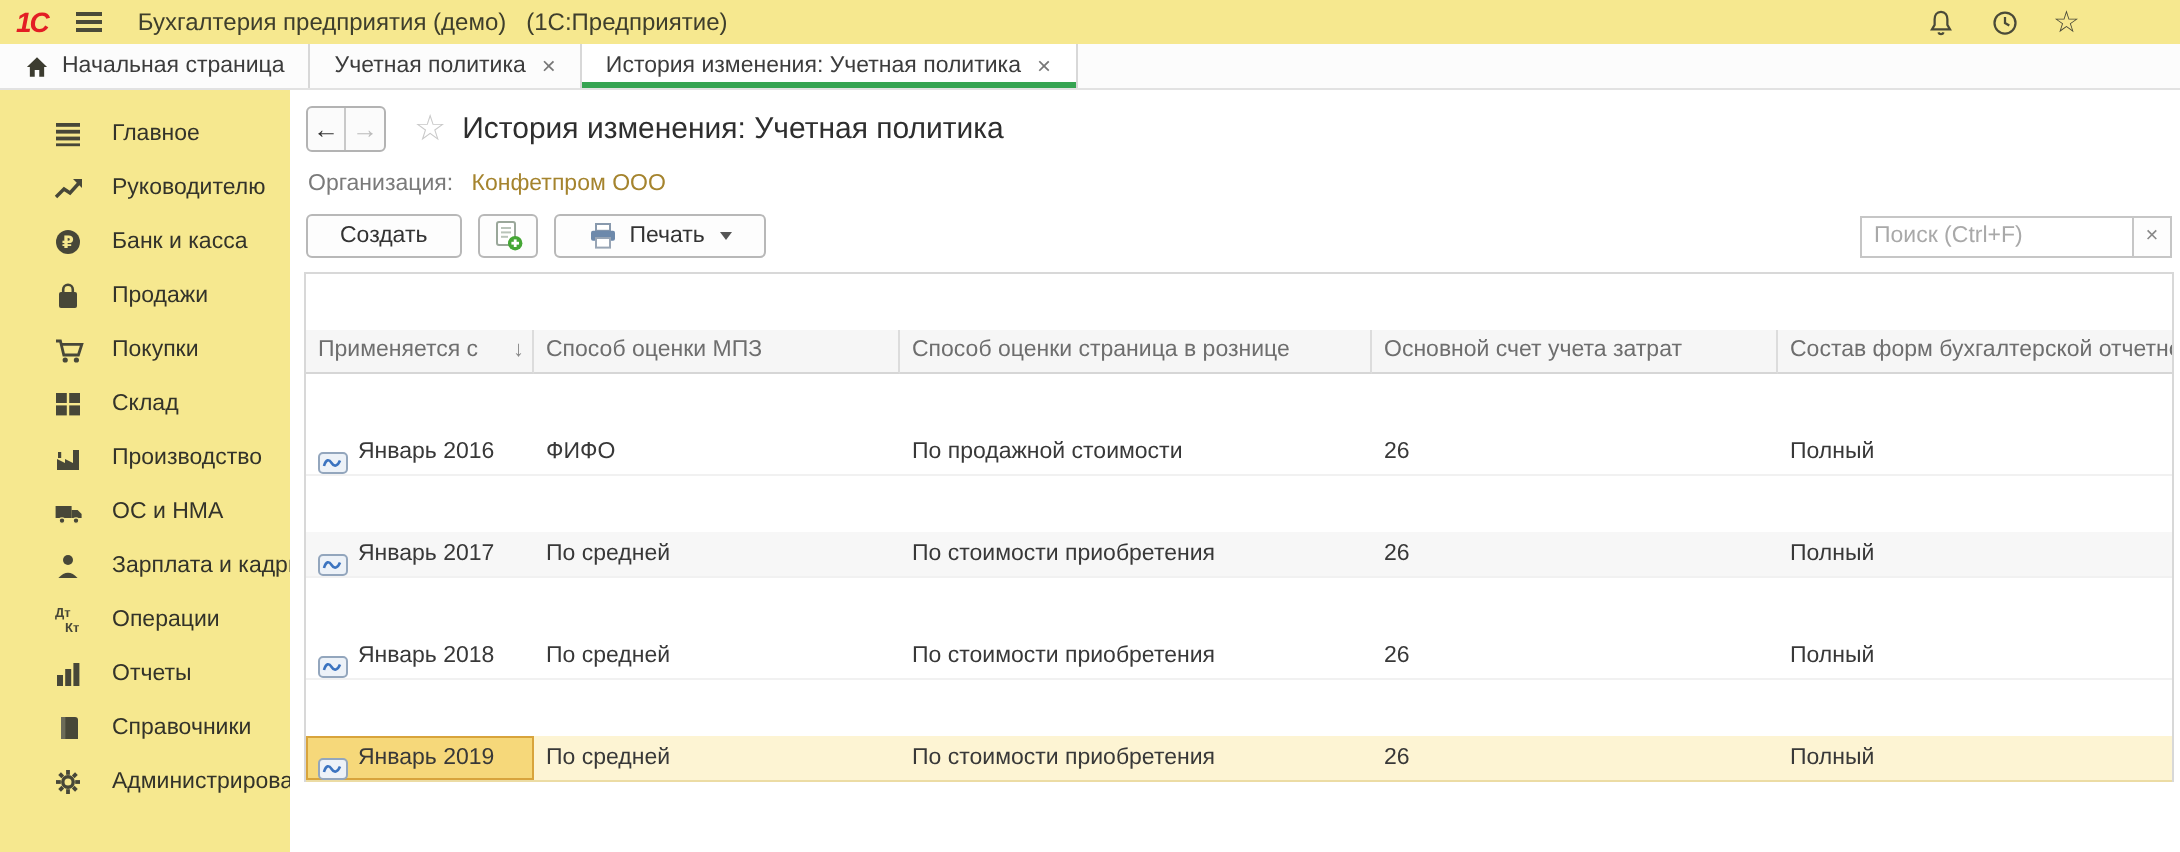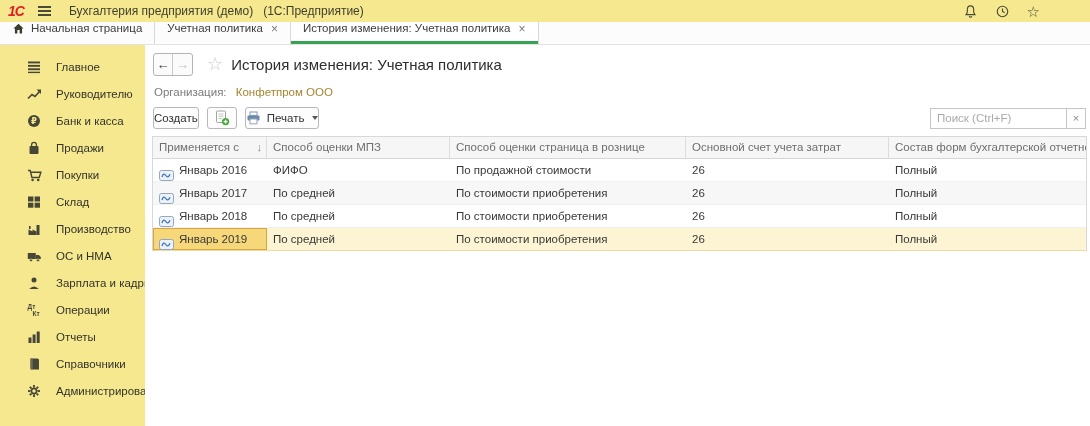--- a/index.html
+++ b/index.html
@@ -11,21 +11,21 @@
   .logo { color:#e31e24; font-weight:bold; font-style:italic; font-size:14px; letter-spacing:-1px; line-height:20px; }
   .burger { display:flex; flex-direction:column; gap:2px; cursor:pointer; padding:2px; }
   .burger span { display:block; width:13px; height:2px; background:#4a4a38; }
   .app-title { font-size:12px; color:#3e3e2c; margin-left:4px; white-space:pre; }
   .topbar-icons { margin-left:auto; display:flex; align-items:center; gap:17px; margin-right:40px; }
   .topbar-icons .ticon { cursor:pointer; line-height:1; }
   .star-glyph { font-size:15px; color:#4a4a38; }
 
   
   .tabbar { height:23px; background:#fcfcfc; display:flex; border-bottom:1px solid #e2e2e2; }
-  .tab { display:flex; gap:6px; padding:0 12px; border-right:1px solid #d8d8d8; font-size:11.5px; color:#3c3c3c; cursor:pointer; position:relative; white-space:nowrap; }
+  .tab { display:flex; align-items:center; gap:6px; padding:0 12px; border-right:1px solid #d8d8d8; font-size:11.5px; color:#3c3c3c; cursor:pointer; position:relative; white-space:nowrap; }
   .tab.first { border-left:none; }
   .tab.active { background:#fff; }
   .tab.active::after { content:""; position:absolute; left:0; right:0; bottom:0; height:3px; background:#36a452; }
   .tab .close { color:#777; font-size:12px; margin-left:2px; cursor:pointer; }
 
   
   .shell { display:flex; height:381px; }
   .sidebar { width:145px; background:#f6e88f; padding-top:8px; flex-shrink:0; }
   .side-item { height:27px; display:flex; align-items:center; padding-left:26px; cursor:pointer; }
   .side-ic { width:16px; height:16px; display:flex; align-items:center; justify-content:center; flex-shrink:0; }
@@ -42,32 +42,32 @@
   .fav-star { font-size:18px; color:#c9c9c9; margin:0 8px 0 14px; cursor:pointer; line-height:1; }
   .page-title { font-size:15px; color:#2e2e2e; }
 
   
   .orgrow { margin:10px 0 0 9px; font-size:11.5px; }
   .org-label { color:#7a7a7a; }
   .org-link { color:#a5842e; margin-left:6px; cursor:pointer; }
 
   
   .toolbar { display:flex; align-items:center; margin:9px 4px 0 8px; height:22px; }
-  .btn { height:22px; border:1px solid #b8b8b8; border-radius:3px; background:#fdfdfd; display:flex; align-items:center; padding:0 0; font-size:11.5px; color:#333; cursor:pointer; gap:6px; }
+  .btn { height:22px; border:1px solid #b8b8b8; border-radius:3px; background:#fdfdfd; display:flex; align-items:center; padding:0 16px; font-size:11.5px; color:#333; cursor:pointer; gap:6px; }
   .btn + .btn { margin-left:8px; }
   .btn.iconbtn { padding:0 6px; }
   .caret { width:0; height:0; border-left:3.5px solid transparent; border-right:3.5px solid transparent; border-top:4px solid #555; margin-left:2px; }
   .searchwrap { margin-left:auto; display:flex; }
   .search-input { width:137px; height:21px; border:1px solid #c6c6c6; padding:0 6px; font-size:11.5px; color:#333; outline:none; font-family:inherit; }
   .search-input::placeholder { color:#a9a9a9; }
   .search-clear { width:19px; height:21px; border:1px solid #c6c6c6; border-left:none; background:#fdfdfd; color:#888; font-size:11px; display:flex; align-items:center; justify-content:center; cursor:pointer; }
 
   
   .grid { margin:7px 0 0 7px; width:935px; border:1px solid #d8d8d8; border-bottom:none; }
-  .hrow, .brow { display:grid; grid-template-columns:114px 183px 236px 203px 1fr; }
+  .hrow, .brow { display:grid; grid-template-columns:114px 183px 236px 203px 1fr;margin-top:28px; }
   .hcell { height:22px; background:#f6f6f6; border-right:1px solid #dcdcdc; border-bottom:1px solid #d6d6d6; color:#6e6e6e; font-size:11.5px; line-height:21px; padding:0 4px 0 6px; white-space:nowrap; overflow:hidden; display:flex; align-items:center; cursor:pointer; }
   .hcell:last-child { border-right:none; }
   .sort-arrow { margin-left:auto; color:#8a8a8a; font-size:11px; }
   .bcell { height:22px; line-height:22px; font-size:11.5px; color:#383838; padding:0 4px 0 6px; white-space:nowrap; overflow:hidden; display:flex; align-items:flex-end; gap:5px; cursor:pointer; }
   .brow { border-bottom:1px solid #f1f1f1; }
   .brow.alt { background:#f7f7f7; }
   .brow.selected { background:#fdf4d3; border-bottom:1px solid #ecdca4; }
   .brow.selected .bcell.cur { background:#f6d87a; box-shadow:inset 0 0 0 1px #d8a43c; }
   .rowic { flex-shrink:0; display:flex; }
   svg { display:block; }

